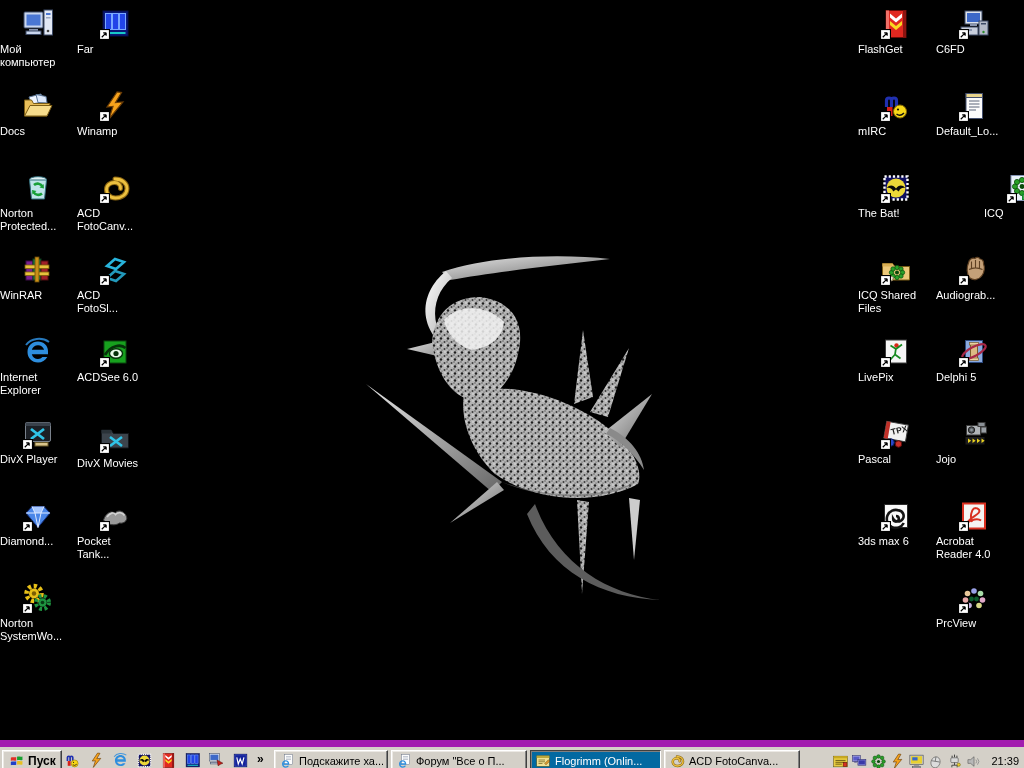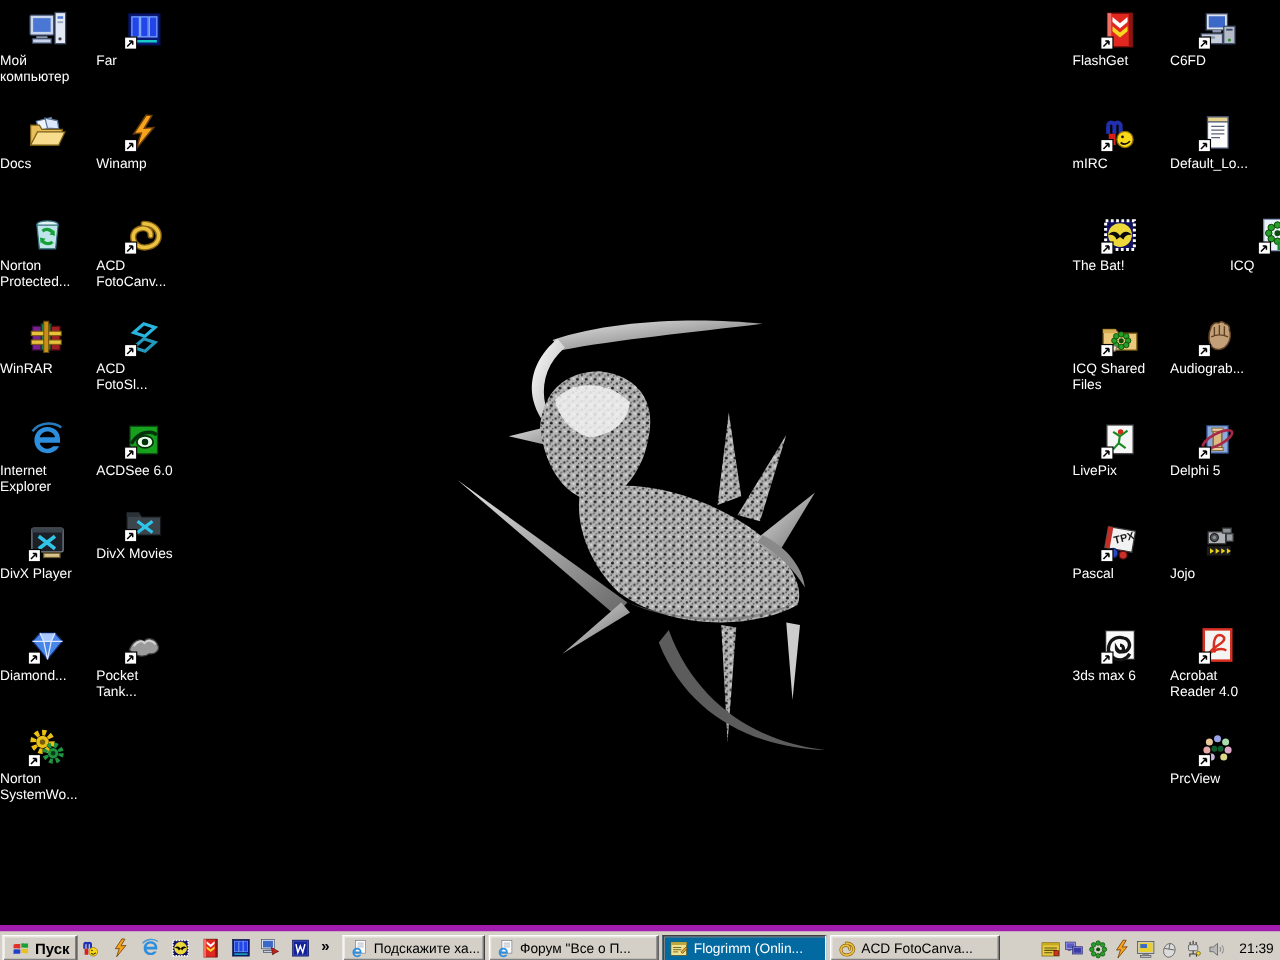--- a/index.html
+++ b/index.html
@@ -8,21 +8,21 @@
   
   .dicon{position:absolute;width:76px;text-align:left;cursor:default;}
   .dicon .ic{width:32px;height:32px;margin:0 auto;position:relative;}
   .dicon .ic svg.main{width:32px;height:32px;display:block;}
   .dicon .ic svg.sc{position:absolute;left:0;bottom:0;width:11px;height:11px;}
   .dicon .lbl{margin-top:3px;font-size:11px;line-height:13px;color:#fff;white-space:pre-line;}
   
   .art{position:absolute;left:352px;top:242px;width:330px;height:380px;}
   
   .taskbar{position:absolute;left:0;top:740px;width:1024px;height:28px;background:#d4d0c8;
-           border-top:5px solid #a21caf;box-sizing:border-box;}
+           border-top:7px solid #a21caf;box-sizing:border-box;}
   .startbtn{position:absolute;left:2px;top:3px;height:21px;display:flex;align-items:center;gap:3px;
             padding:0 5px;background:#d4d0c8;border:1px solid;border-color:#fff #404040 #404040 #fff;
             box-shadow:inset -1px -1px 0 #808080,inset 1px 1px 0 #ece9e4;
             font-weight:bold;font-size:12px;color:#000;}
   .startbtn svg{width:17px;height:17px;}
   .ql{position:absolute;left:64px;top:5px;display:flex;gap:7px;}
   .ql .qlbtn{width:17px;height:17px;}
   .ql .qlbtn svg{width:17px;height:17px;display:block;}
   .chev{position:absolute;left:257px;top:5px;font-size:12px;font-weight:bold;color:#000;}
   .tasks{position:absolute;left:274px;top:3px;display:flex;gap:3px;}
@@ -257,21 +257,21 @@
             <ellipse cx="17" cy="17.5" rx="6.5" ry="4.8" fill="#eafcea" stroke="#06320a" stroke-width="1.4"></ellipse>
             <circle cx="17" cy="17.5" r="2.6" fill="#06320a"></circle>
           </svg>
           <svg class="sc" viewBox="0 0 10 10">
             <rect x="0.5" y="0.5" width="9" height="9" fill="#fff" stroke="#000"></rect>
             <path d="M2.5 7.5 L6.5 3.5 M6.5 3.5 L3.8 3.5 M6.5 3.5 L6.5 6.2" stroke="#000" stroke-width="1.1" fill="none"></path>
           </svg>
         </div>
         <div class="lbl">ACDSee 6.0</div>
       </div>
-      <div class="dicon" style="left: 77px; top: 402px;">
+      <div class="dicon" style="left: 77px; top: 422px;">
         <div class="ic">
           <svg class="main" viewBox="0 0 32 32">
             <path d="M2.5 8 L12 8 L14.5 11.5 L29.5 11.5 L29.5 26 L2.5 26 Z" fill="#3c444c" stroke="#12161a"></path>
             <rect x="2.5" y="8" width="10" height="3.5" fill="#2a3238"></rect>
             <path d="M11 15 L23 24 M23 15 L11 24" stroke="#30c4e8" stroke-width="2.6"></path>
           </svg>
           <svg class="sc" viewBox="0 0 10 10">
             <rect x="0.5" y="0.5" width="9" height="9" fill="#fff" stroke="#000"></rect>
             <path d="M2.5 7.5 L6.5 3.5 M6.5 3.5 L3.8 3.5 M6.5 3.5 L6.5 6.2" stroke="#000" stroke-width="1.1" fill="none"></path>
           </svg>

